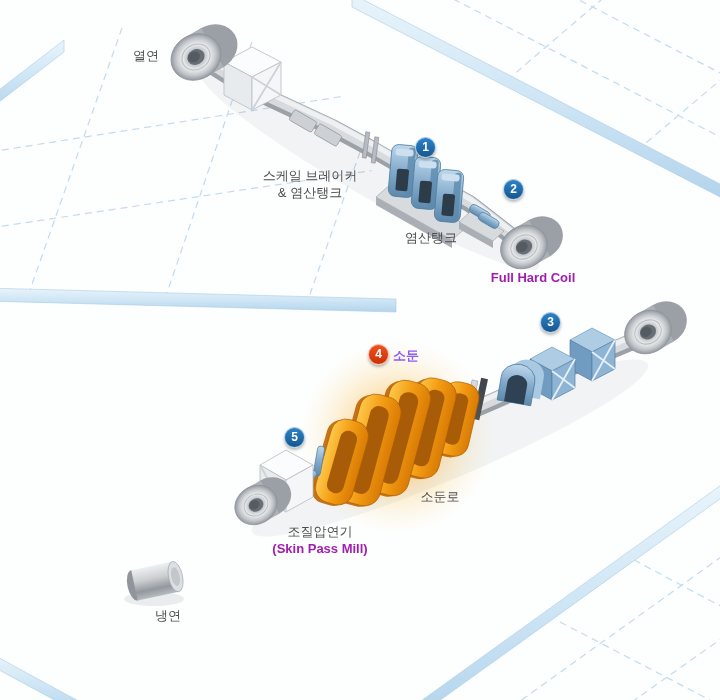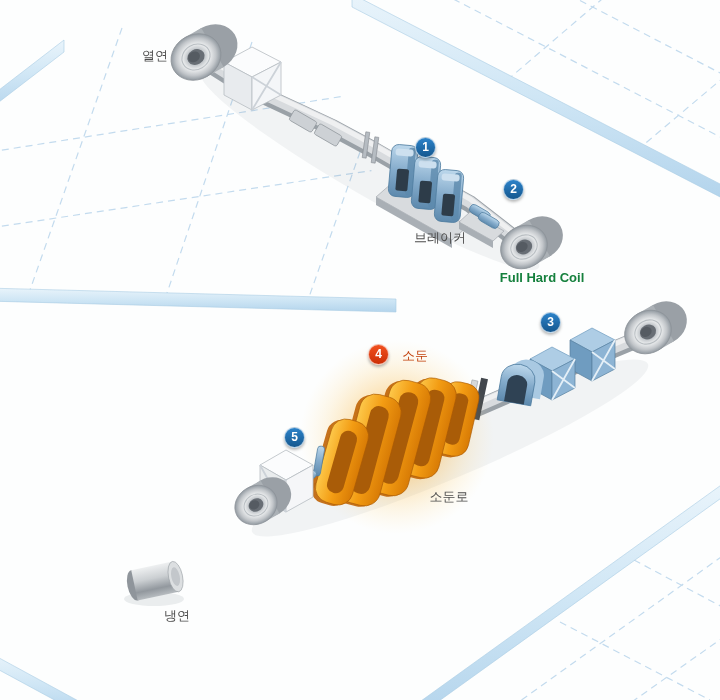--- a/index.html
+++ b/index.html
@@ -1,23 +1,23 @@
 <!DOCTYPE html>
 <html><head>
 <meta charset="utf-8">
 <style>
   html,body{margin:0;padding:0;background:#fff;}
   .stage{position:relative;width:720px;height:700px;background:#fdfefe;overflow:hidden;
          font-family:"Liberation Sans","DejaVu Sans",sans-serif;}
   svg.scene{position:absolute;left:0;top:0;}
   .lbl{position:absolute;transform:translate(-50%,0);color:#4d4d4d;font-size:13px;line-height:17px;
-       text-align:center;white-space:nowrap;margin-left:9px;}
+       text-align:center;white-space:nowrap;}
   .lbl span{display:block;}
-  .bold{font-weight:700;color:#15803d;}
-  .red-lbl{color:#c2410c;font-weight:400;}
+  .bold{font-weight:700;color:#a21caf;}
+  .red-lbl{color:#8b5cf6;font-weight:700;}
   .badge{position:absolute;width:21px;height:21px;border-radius:50%;box-sizing:border-box;
          color:#fff;font-size:12px;font-weight:700;line-height:19px;text-align:center;
          border:1px solid rgba(255,255,255,.65);box-shadow:0 2px 3px rgba(0,0,0,.28);}
   .badge.blue{background:linear-gradient(180deg,#2c82c9,#15588f);}
   .badge.red{background:linear-gradient(180deg,#f1511f,#cc2f06);}
 </style>
 </head>
 <body>
 
 <div class="stage">
@@ -295,31 +295,39 @@
     <ellipse cx="-21" cy="0" rx="7" ry="15.5" fill="#8f959b"></ellipse>
     <rect x="-21" y="-15.5" width="42" height="31" fill="url(#cylGrad)"></rect>
     <ellipse cx="21" cy="0" rx="7" ry="15.5" fill="#dcdfe1" stroke="#9aa0a6" stroke-width="0.6"></ellipse>
     <ellipse cx="21" cy="0" rx="4.2" ry="9.5" fill="#c3c7cb"></ellipse>
   </g>
 </svg>
 
 <div class="lbl" style="left:146px;top:47px">
   <span>열연</span>
 </div>
+<div class="lbl" style="left:310px;top:167px">
+  <span>스케일 브레이커</span>
+  <span>&amp; 염산탱크</span>
+</div>
 <div class="lbl" style="left:431px;top:229px">
-  <span>브레이커</span>
+  <span>염산탱크</span>
 </div>
 <div class="lbl bold" style="left:533px;top:269px">
   <span>Full Hard Coil</span>
 </div>
 <div class="lbl red-lbl" style="left:406px;top:347px">
   <span>소둔</span>
 </div>
 <div class="lbl" style="left:440px;top:488px">
   <span>소둔로</span>
+</div>
+<div class="lbl" style="left:320px;top:523px">
+  <span>조질압연기</span>
+  <span class="bold">(Skin Pass Mill)</span>
 </div>
 <div class="lbl" style="left:168px;top:607px">
   <span>냉연</span>
 </div>
 
 <div class="badge blue" style="left:415px;top:137px">1</div>
 <div class="badge blue" style="left:503px;top:179px">2</div>
 <div class="badge blue" style="left:540px;top:312px">3</div>
 <div class="badge red" style="left:368px;top:344px">4</div>
 <div class="badge blue" style="left:284px;top:427px">5</div>

